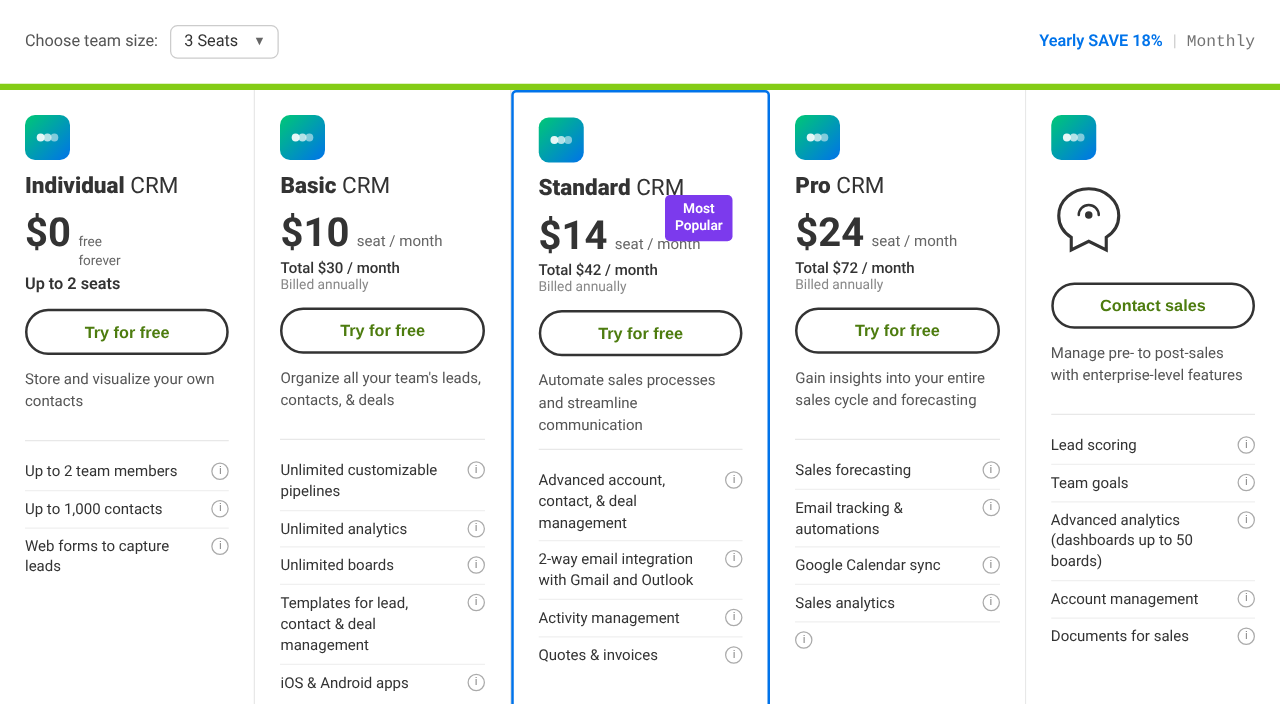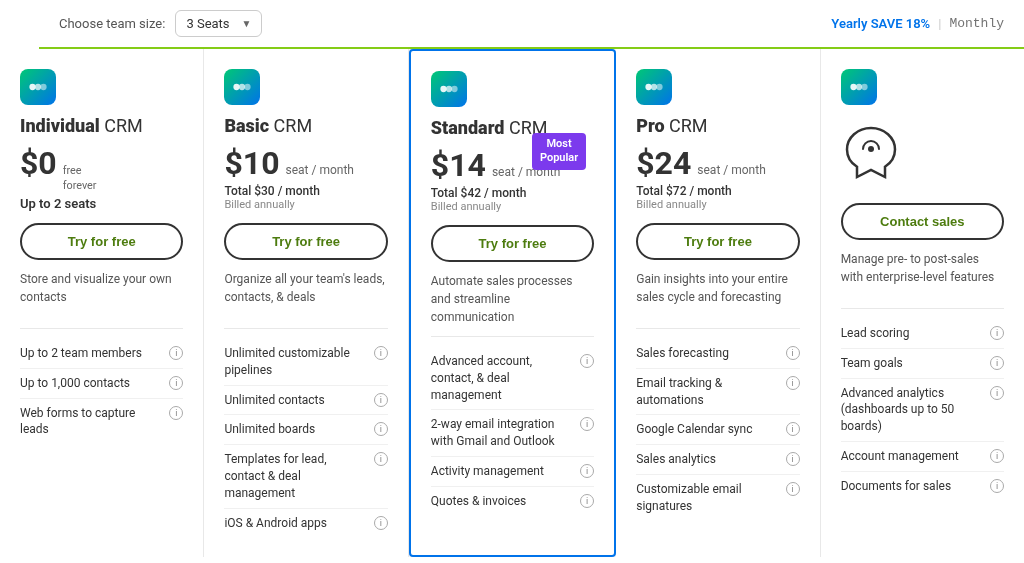--- a/index.html
+++ b/index.html
@@ -7,24 +7,23 @@
       font-family: -apple-system, BlinkMacSystemFont, 'Segoe UI', Roboto, sans-serif;
       background: #fff;
       color: #333;
       font-size: 14px;
     }
 
     .top-bar {
       display: flex;
       align-items: center;
       justify-content: space-between;
-      padding: 10px 20px;
-      border-bottom: 2px solid #84cc16;
+      padding: 20px 20px;
+      border-bottom: 5px solid #84cc16;
       background: #fff;
-      margin-left: 39px;
     }
 
     .team-size-selector {
       display: flex;
       align-items: center;
       gap: 10px;
     }
 
     .team-size-label {
       font-size: 13px;
@@ -322,21 +321,21 @@
       <div class="price-total">Total $30 / month</div>
       <div class="price-billed">Billed annually</div>
       <button class="try-btn">Try for free</button>
       <div class="plan-description">Organize all your team's leads, contacts, &amp; deals</div>
       <hr class="features-divider">
       <div class="feature-item">
         <span class="feature-text">Unlimited customizable pipelines</span>
         <span class="info-icon">i</span>
       </div>
       <div class="feature-item">
-        <span class="feature-text">Unlimited contacts</span>
+        <span class="feature-text">Unlimited analytics</span>
         <span class="info-icon">i</span>
       </div>
       <div class="feature-item">
         <span class="feature-text">Unlimited boards</span>
         <span class="info-icon">i</span>
       </div>
       <div class="feature-item">
         <span class="feature-text">Templates for lead, contact &amp; deal management</span>
         <span class="info-icon">i</span>
       </div>
@@ -409,21 +408,20 @@
       </div>
       <div class="feature-item">
         <span class="feature-text">Google Calendar sync</span>
         <span class="info-icon">i</span>
       </div>
       <div class="feature-item">
         <span class="feature-text">Sales analytics</span>
         <span class="info-icon">i</span>
       </div>
       <div class="feature-item">
-        <span class="feature-text">Customizable email signatures</span>
         <span class="info-icon">i</span>
       </div>
     </div>
     <div class="plan-card">
       <div class="plan-logo">
         <svg viewBox="0 0 28 28" fill="none" xmlns="http://www.w3.org/2000/svg">
       <circle cx="7" cy="14" r="4" fill="white" opacity="0.9"></circle>
       <circle cx="14" cy="14" r="4" fill="white" opacity="0.7"></circle>
       <circle cx="21" cy="14" r="4" fill="white" opacity="0.5"></circle>
     </svg>

